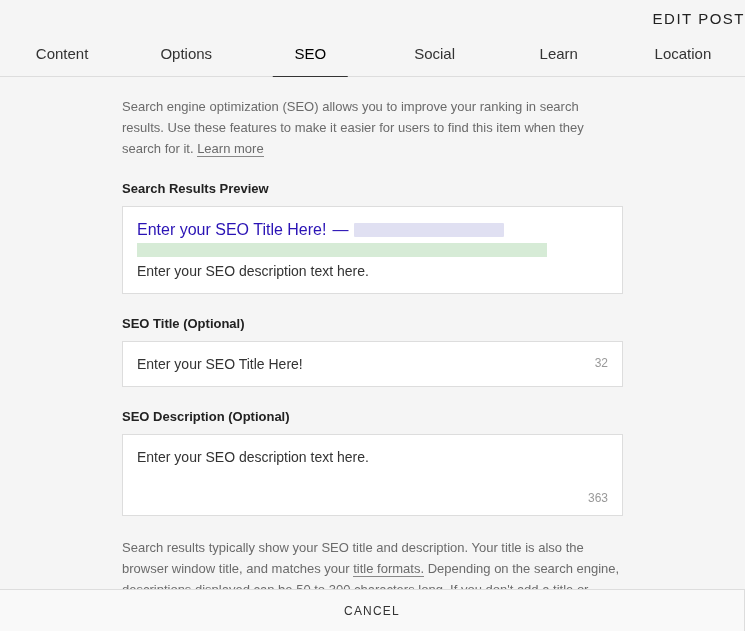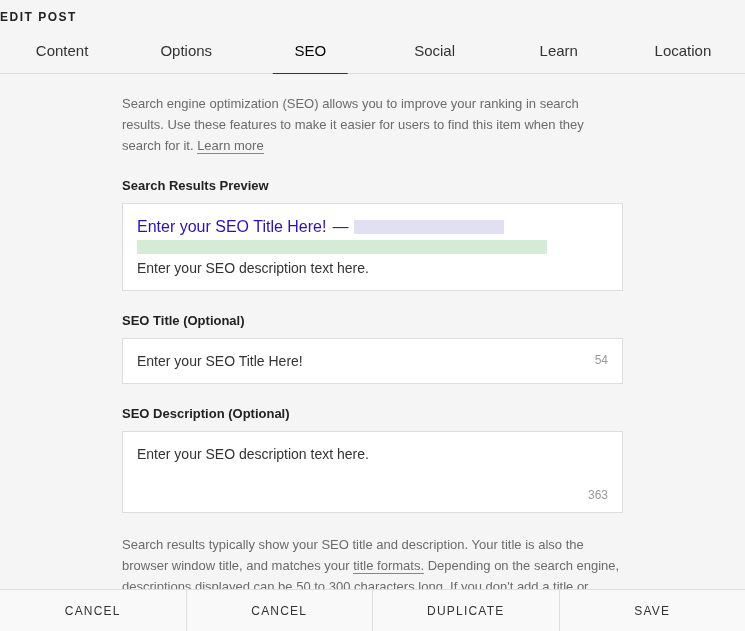--- a/index.html
+++ b/index.html
@@ -10,26 +10,26 @@
     body {
       font-family: -apple-system, BlinkMacSystemFont, "Helvetica Neue", Arial, sans-serif;
       background: #f5f5f5;
       width: 745px;
       height: 631px;
       overflow: hidden;
       color: #333;
       font-size: 13px;
     }
     .header-title {
-      text-align: left;
+      text-align: right;
       padding: 10px 0 6px;
-      font-size: 12px;
+      font-size: 15px;
       letter-spacing: 1.5px;
       color: #222;
-      font-weight: 700;
+      font-weight: 400;
     }
     .tabs {
       display: flex;
       border-bottom: 1px solid #ddd;
       background: #f5f5f5;
     }
     .tab {
       flex: 1;
       text-align: center;
       padding: 12px 0 14px;
@@ -172,20 +172,21 @@
     }
     .action-bar {
       position: absolute;
       bottom: 0;
       left: 0;
       right: 0;
       display: flex;
       border-top: 1px solid #ddd;
       background: #eab308;
       height: 42px;
+      flex-direction: column;
     }
     .action-btn {
       flex: 1;
       text-align: center;
       padding: 14px 0;
       font-size: 12px;
       letter-spacing: 1.2px;
       color: #333;
       cursor: pointer;
       border-right: 1px solid #ddd;
@@ -223,21 +224,21 @@
       <span class="redact-purple"></span>
     </div>
     <div class="redact-green"></div>
     <div class="preview-desc">Enter your SEO description text here.</div>
   </div>
 
   <div class="field-wrap">
     <div class="section-label">SEO Title (Optional)</div>
     <div class="input-box">
       <input type="text" value="Enter your SEO Title Here!" style="">
-      <span class="char-count">54</span>
+      <span class="char-count">32</span>
     </div>
   </div>
 
   <div class="field-wrap">
     <div class="section-label">SEO Description (Optional)</div>
     <div class="textarea-box">
       <textarea style="">Enter your SEO description text here.</textarea>
       <span class="char-count">363</span>
     </div>
   </div>

